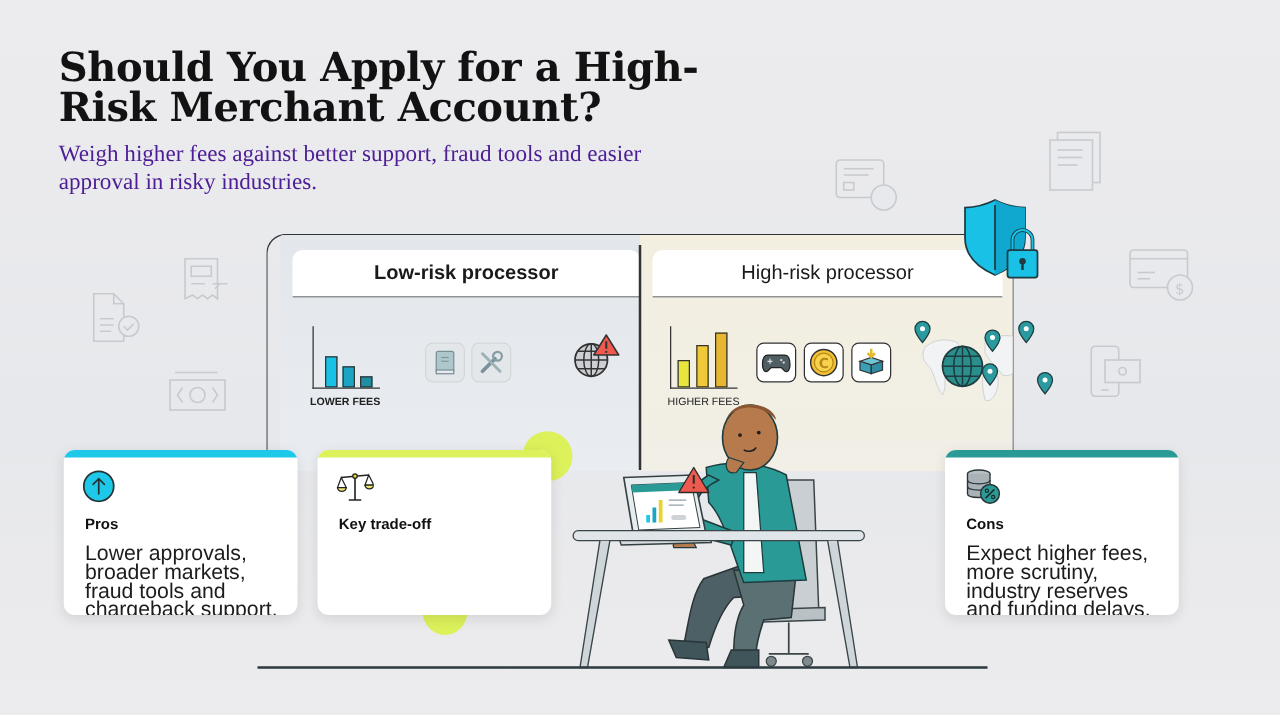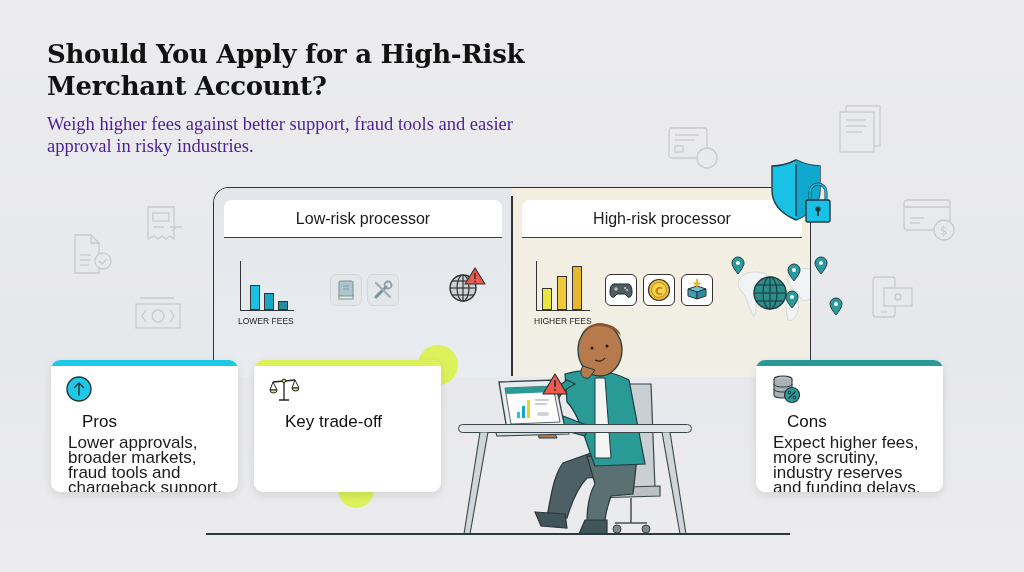--- a/index.html
+++ b/index.html
@@ -9,41 +9,42 @@
     background: linear-gradient(180deg, #ececef 0%, #e7e8eb 60%, #ececee 100%);
     font-family: "Liberation Sans", sans-serif;
     color: #111;
   }
   .abs { position: absolute; }
 
   
   .title {
     left: 47px; top: 38px; width: 560px;
     font-family: "DejaVu Serif", serif; font-weight: bold;
-    font-size: 26px; line-height: 32px; color: #121212; letter-spacing: -0.3px;
+    font-size: 32px; line-height: 32px; color: #121212; letter-spacing: -0.3px;
   }
   .subtitle {
     left: 47px; top: 113px; width: 500px;
     font-family: "Liberation Serif", serif;
     font-size: 18.5px; line-height: 22px; color: #4c1d95;
   }
 
   
   .bgicon { opacity: 0.55; }
 
   
   .frame {
     left: 213px; top: 187px; width: 598px; height: 190px;
     border: 1.6px solid #2e3438; border-bottom: none;
     border-radius: 16px 16px 0 0;
     overflow: hidden;
   }
   .panel-low {
-    position: absolute; left: 0; top: 0; width: 298px; height: 100%;
+    position: absolute; left: 10px; top: 0; width: 298px; height: 100%;
     background: linear-gradient(180deg, #e3e7ec 0%, #e9ecf0 100%);
+    font-weight: bold;
   }
   .panel-high {
     position: absolute; left: 298px; top: 0; width: 300px; height: 100%;
     background: linear-gradient(180deg, #f3eee0 0%, #f1efe6 100%);
   }
   .divider-v { position: absolute; left: 297px; top: 8px; width: 1.5px; height: 180px; background: #333; }
   .panel-head {
     position: absolute; top: 12px; height: 38px;
     background: #fff; border-radius: 8px 8px 0 0;
     border-bottom: 1.6px solid #3b3f42;
@@ -68,21 +69,21 @@
 
   
   .card {
     position: absolute; top: 360px; width: 187px; height: 132px;
     background: #fff; border-radius: 9px;
     box-shadow: 0 3px 10px rgba(0,0,0,0.10);
     overflow: hidden;
   }
   .card .topbar { position: absolute; left: 0; top: 0; width: 100%; height: 6px; }
   .card .c-icon { position: absolute; left: 15px; top: 16px; width: 26px; height: 26px; }
-  .card .c-title { position: absolute; left: 17px; top: 52px; font-weight: normal; font-size: 17px; color: #111; margin-left: 14px; }
+  .card .c-title { position: absolute; left: 17px; top: 52px; font-weight: bold; font-size: 12px; color: #111; }
   .card .c-text { position: absolute; left: 17px; top: 75px; width: 160px; font-size: 17px; line-height: 15px; color: #1c1c1c; }
 
   .ground { left: 206px; top: 533px; width: 584px; height: 1.5px; background: #2b3a3f; }
 </style>
 </head>
 <body>
 
 <div class="abs title">Should You Apply for a High-Risk Merchant Account?</div>
 <div class="abs subtitle">Weigh higher fees against better support, fraud tools and easier approval in risky industries.</div>
 

